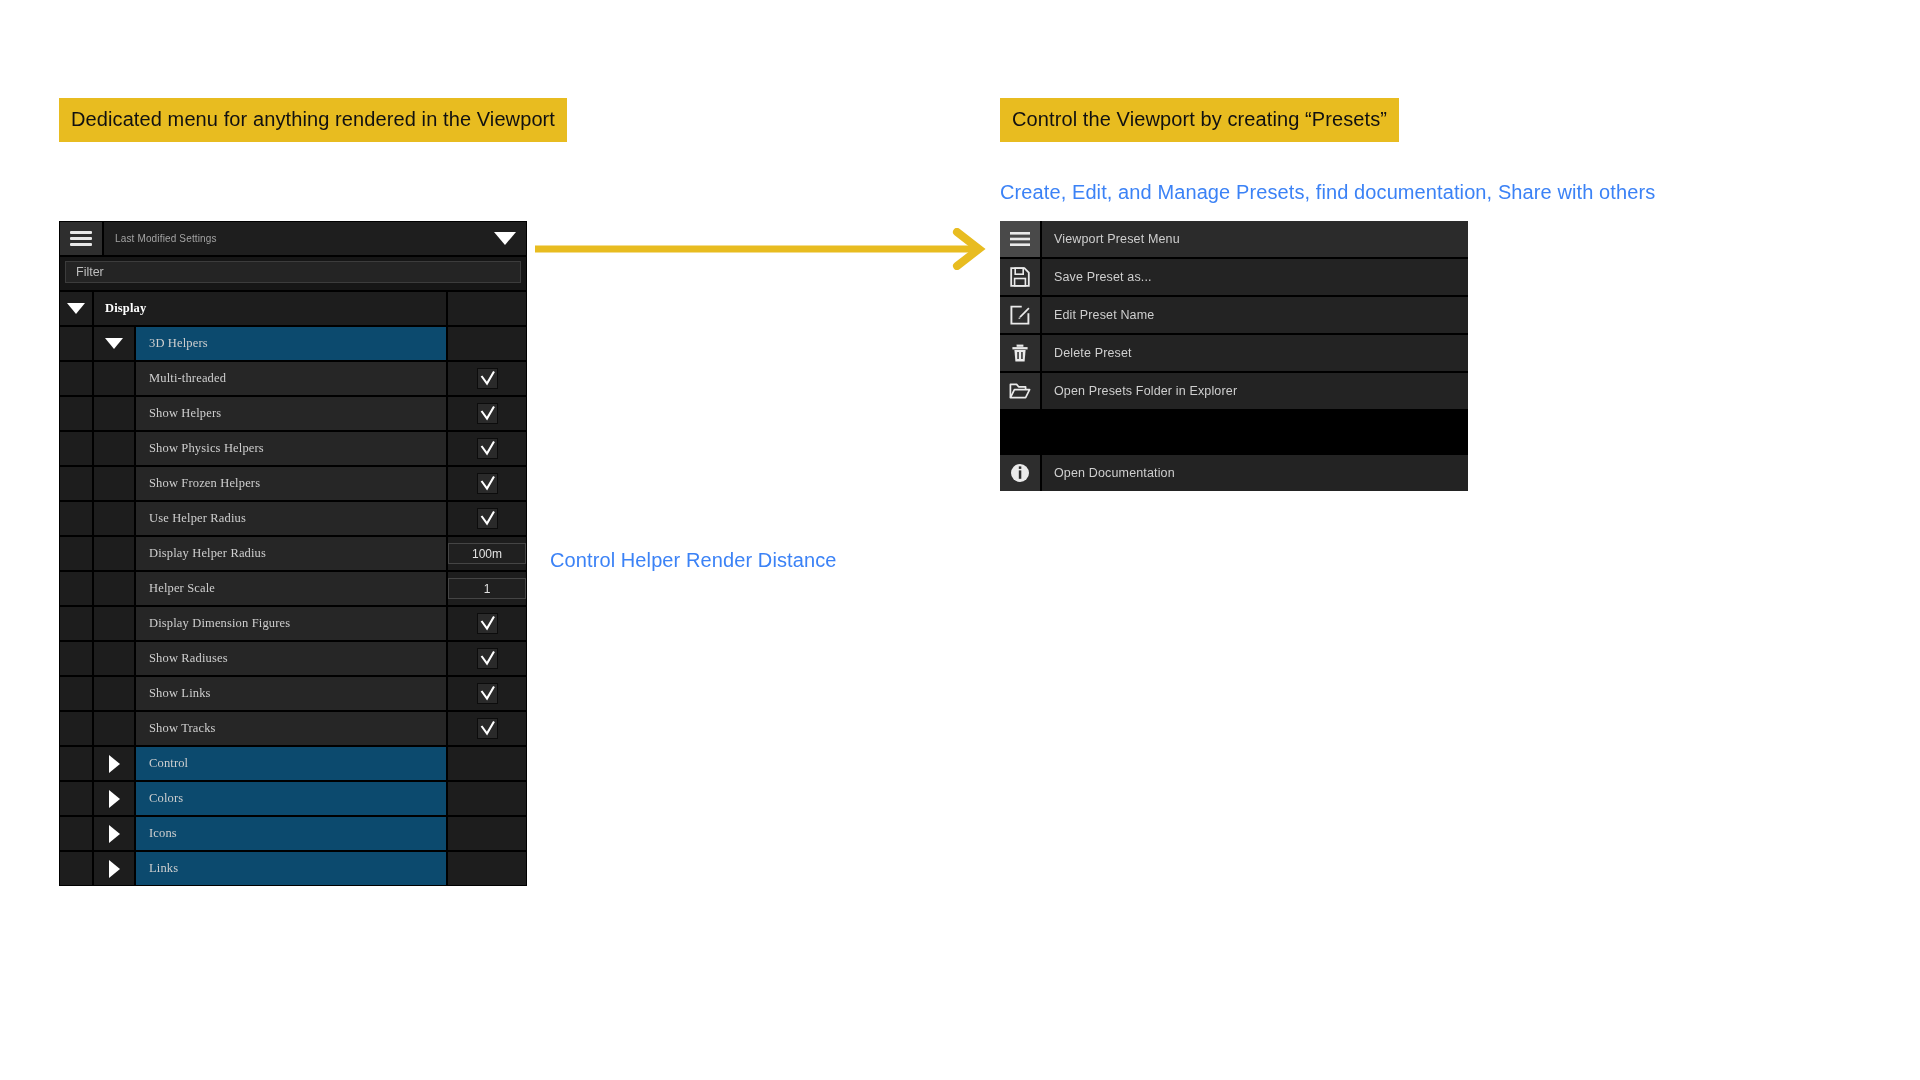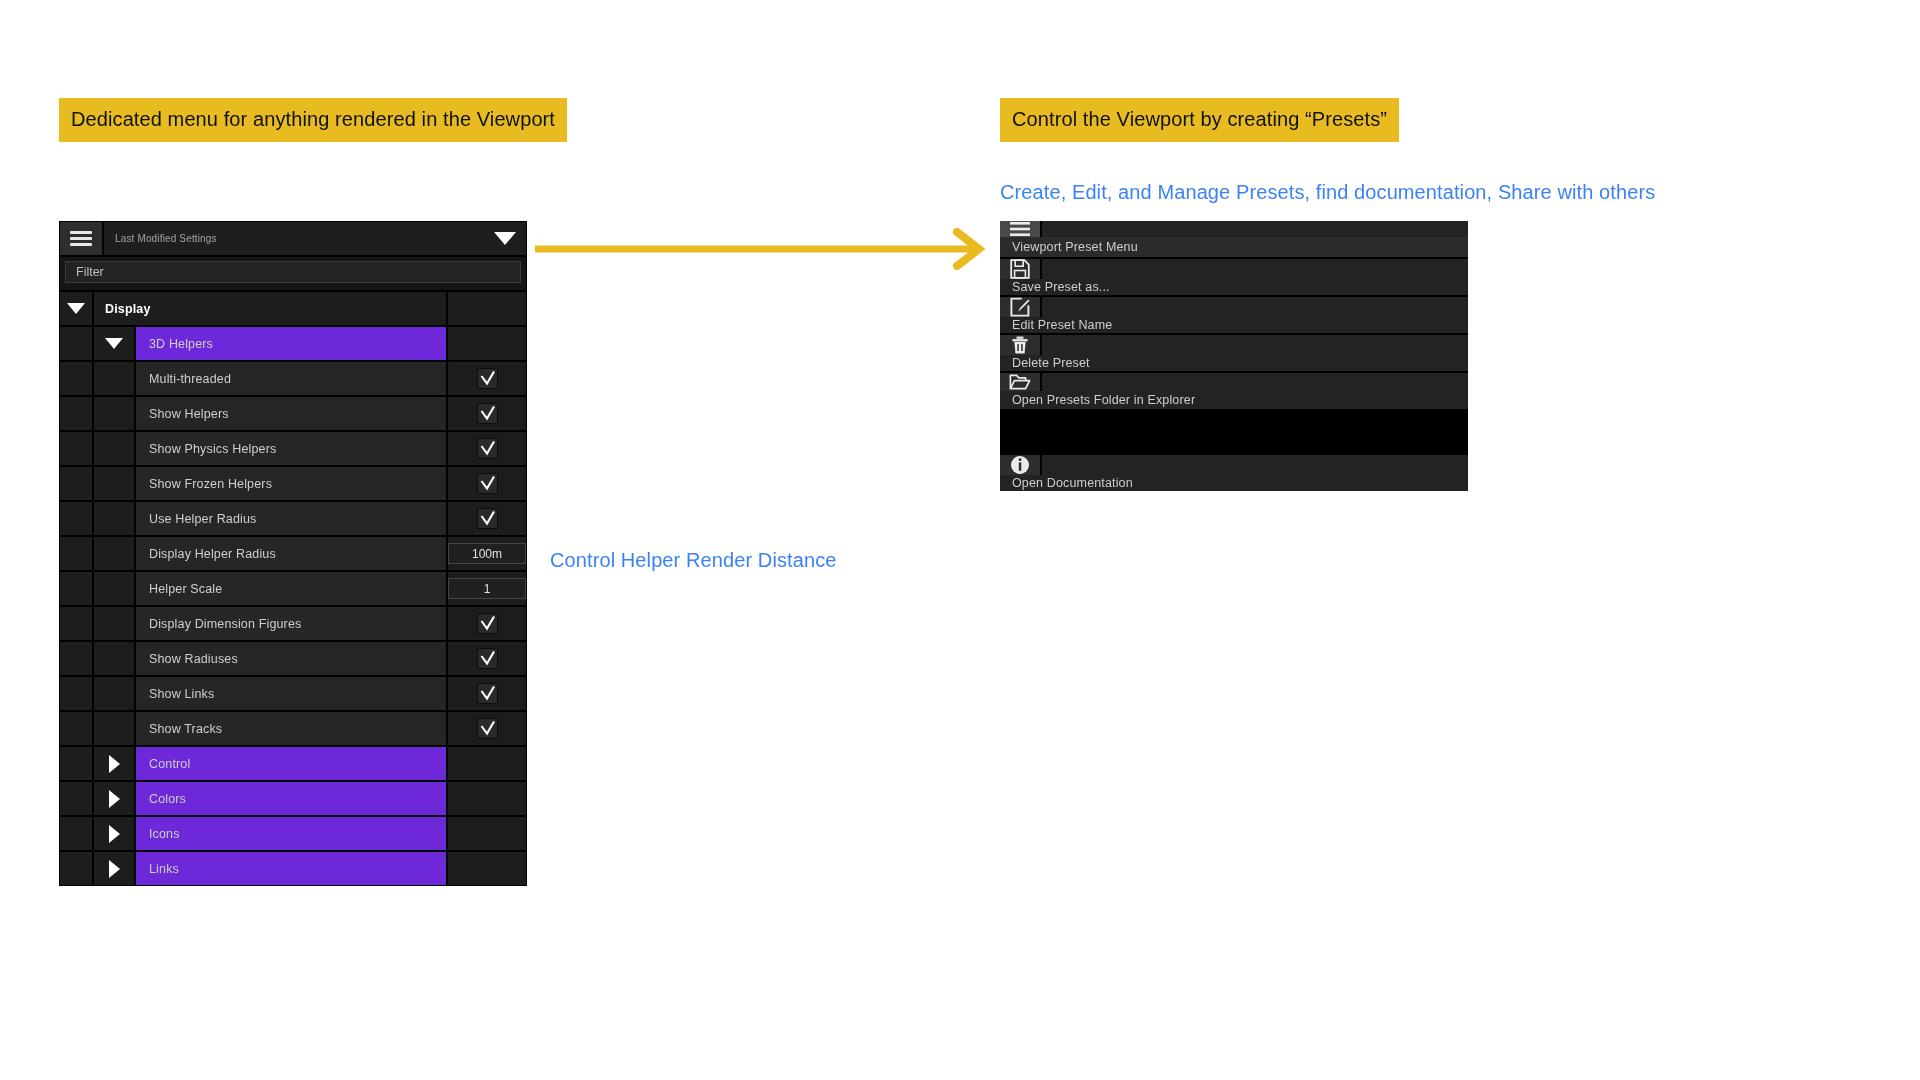--- a/index.html
+++ b/index.html
@@ -162,20 +162,21 @@
   }
   .row-label {
     flex: 1;
     display: flex;
     align-items: center;
     padding-left: 13px;
     color: #cfcfcf;
     font-size: 12.5px;
     letter-spacing: 0.15px;
     background: #262626;
+    font-family: Liberation Serif, serif;
   }
   .value-cell {
     width: 78px;
     flex: none;
     background: #1d1d1d;
     border-left: 2px solid #000000;
     display: flex;
     align-items: center;
     justify-content: center;
   }
@@ -186,21 +187,21 @@
     background: #1d1d1d;
     color: #ffffff;
     font-weight: bold;
     padding-left: 11px;
     font-size: 12.5px;
   }
   .row.level0 .gutter-1 { background: #1d1d1d; }
 
   
   .row.level1 { background: #202020; }
-  .row.level1 .row-label { background: #6d28d9; }
+  .row.level1 .row-label { background: #0c4a6e; }
 
   .tri-down-sm {
     width: 0; height: 0;
     border-left: 9px solid transparent;
     border-right: 9px solid transparent;
     border-top: 11px solid #ffffff;
   }
   .tri-right-sm {
     width: 0; height: 0;
     border-top: 9px solid transparent;
@@ -240,21 +241,20 @@
     top: 221px;
     width: 468px;
     background: #000000;
   }
   .menu-row {
     display: flex;
     align-items: stretch;
     height: 36px;
     border-bottom: 2px solid #000000;
     background: #232323;
-    flex-direction: column;
   }
   .menu-row:last-child { border-bottom: none; margin-top: 44px; }
   .menu-icon-cell {
     width: 40px;
     flex: none;
     background: #2d2d2d;
     border-right: 2px solid #000000;
     display: flex;
     align-items: center;
     justify-content: center;

